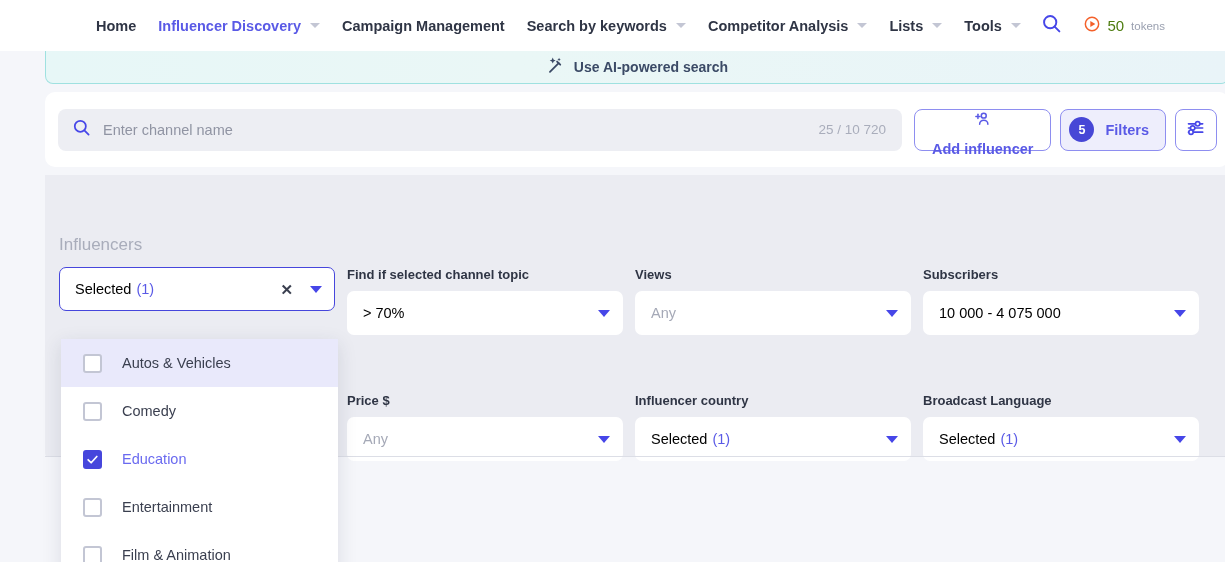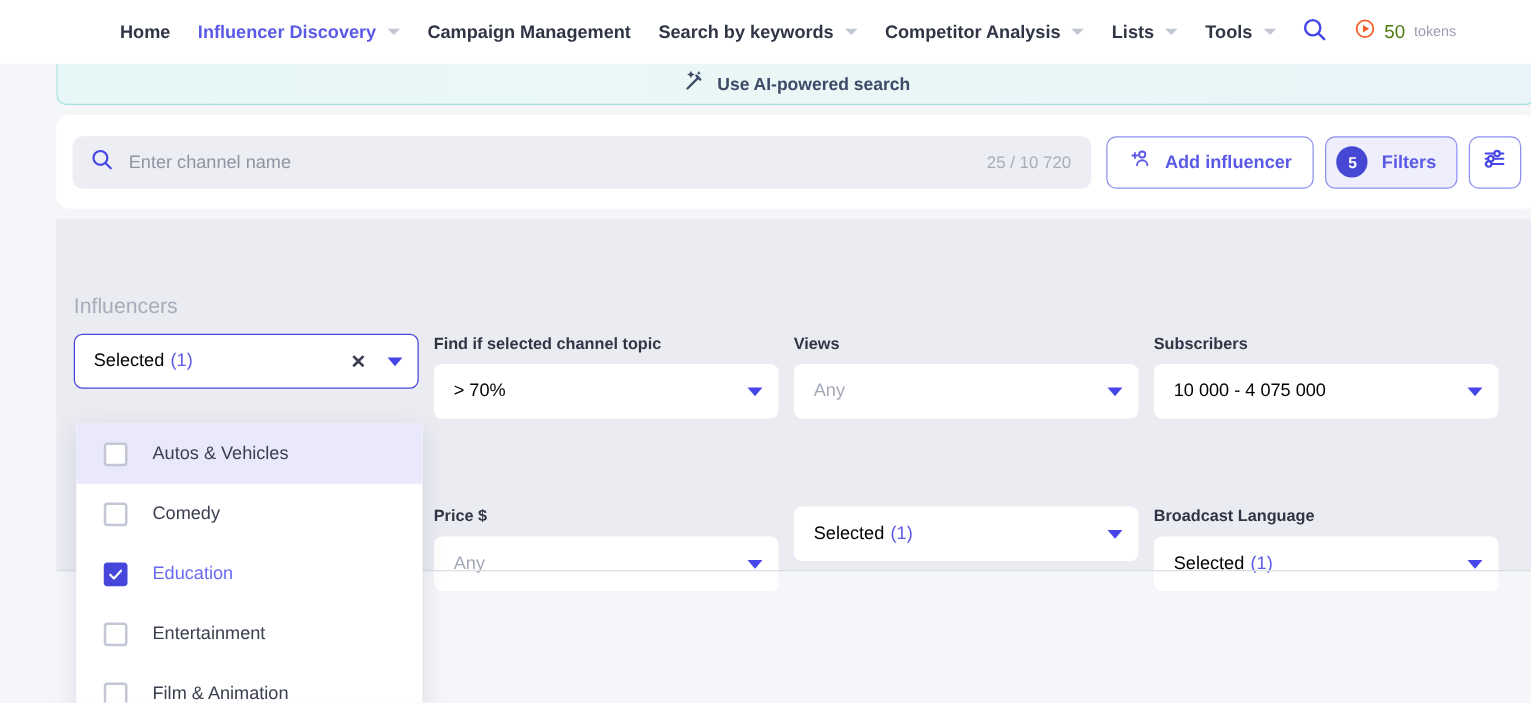--- a/index.html
+++ b/index.html
@@ -118,20 +118,21 @@
 
   .btn-add {
     height: 42px;
     border: 1.3px solid #8e8ef0;
     border-radius: 8px;
     background: #fff;
     display: flex; align-items: center; gap: 9px;
     padding: 0 17px;
     cursor: pointer;
     margin-right: 9px;
+    flex-direction: column;
   }
   .btn-add-label { font-size: 14.5px; font-weight: bold; color: #5a5ae6; }
 
   .btn-filters {
     height: 42px;
     border: 1.3px solid #8e8ef0;
     border-radius: 8px;
     background: #eeeefc;
     display: flex; align-items: center; gap: 11px;
     padding: 0 16px 0 8px;
@@ -396,30 +397,31 @@
           </div>
         </div>
         <div class="filter-cell">
           <div class="filter-label">Subscribers</div>
           <div class="filter-select">
             <span class="filter-value">10 000 - 4 075 000</span>
             <span class="caret-down"></span>
           </div>
         </div>
       </div>
-    <div class="filter-grid row2" style="top:180px">
+    <div class="filter-grid row2" style="top:168px">
         <div class="filter-cell"></div>
         <div class="filter-cell">
           <div class="filter-label">Price $</div>
           <div class="filter-select">
             <span class="filter-value placeholder">Any</span>
             <span class="caret-down"></span>
           </div>
         </div>
         <div class="filter-cell">
+          <div class="filter-label">Influencer country</div>
           <div class="filter-select">
             <span class="filter-value" style="flex: 0 0 auto;">Selected</span>
             <span class="filter-count" style="position: static; left: 15px; margin-left: 5px; flex: 1 1 0%; font-size: 14.5px;">(1)</span>
             <span class="caret-down"></span>
           </div>
         </div>
         <div class="filter-cell">
           <div class="filter-label">Broadcast Language</div>
           <div class="filter-select">
             <span class="filter-value" style="flex: 0 0 auto;">Selected</span>

